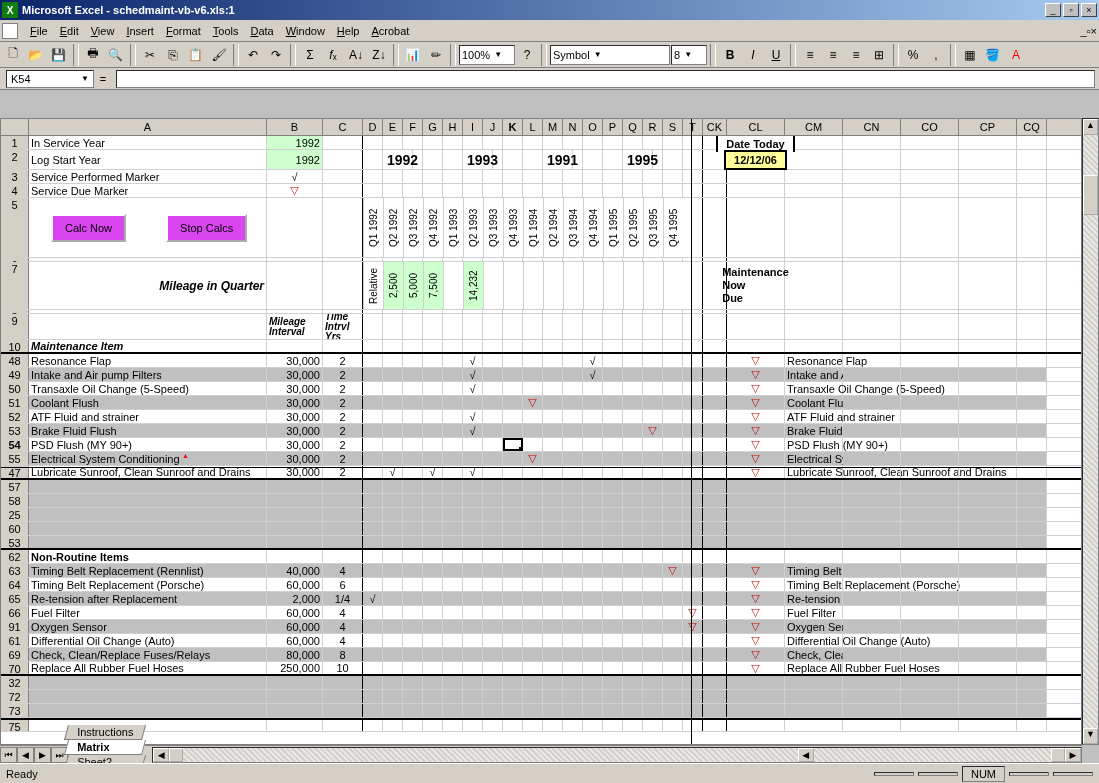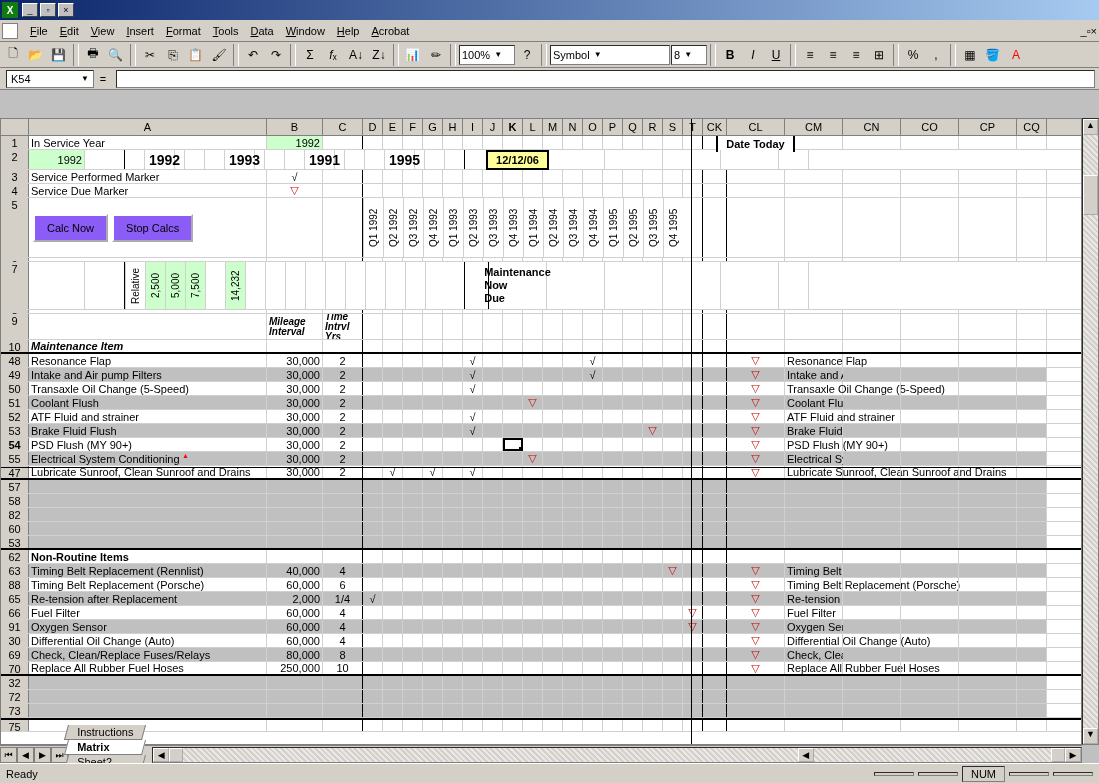--- a/index.html
+++ b/index.html
@@ -49,21 +49,21 @@
 .cell.bold { font-weight: bold; }
 .cell.center { justify-content: center; }
 .cell.right { justify-content: flex-end; }
 .cell.vtext { writing-mode: vertical-rl; transform: rotate(180deg); font-size: 10px; justify-content: center; align-items: center; }
 .thick-bottom { border-bottom: 2px solid #000; }
 .vline { border-right: 1.5px solid #000 !important; }
 .red { color: #c00; }
 .sel-cell { border: 2px solid #000; position: relative; }
 .sel-cell::after { content:''; position:absolute; right:-3px; bottom:-3px; width:5px; height:5px; background:#000; }
 
-.btn3d { display: inline-block; padding: 6px 12px; background: #8b5cf6; border: 2px outset #fff; cursor: pointer; font-size: 11px; margin: 2px; }
+.btn3d { display: inline-block; padding: 6px 12px; background: #d946ef; border: 2px outset #fff; cursor: pointer; font-size: 11px; margin: 20px; }
 .datebox { border: 2px solid #000; padding: 2px 8px; background: #ffff99; text-align: center; font-weight: bold; }
 .datebox.top { background:#fff; border-bottom:none; }
 
 
 .statusbar { position: absolute; bottom: 0; left:0; right:0; height: 20px; background: #d4d0c8; border-top: 1px solid #fff; display: flex; align-items: center; padding: 0 6px; font-size: 11px; }
 .statusbar .sbox { border: 1px inset #808080; padding: 1px 8px; margin-left: 4px; min-width: 40px; text-align:center; }
 .statusbar .spacer { flex: 1; }
 
 
 .tabbar { position: absolute; bottom: 20px; left: 0; right: 17px; height: 18px; background: #d4d0c8; display: flex; align-items: center; border-top: 1px solid #808080; }
@@ -82,20 +82,21 @@
 .vscroll .track { flex:1; background: repeating-linear-gradient(45deg,#d4d0c8,#d4d0c8 2px,#e8e8e8 2px,#e8e8e8 4px); position:relative; }
 .vscroll .thumb { position:absolute; top:40px; height:40px; width:100%; background:#d4d0c8; border:1px outset #fff; }
 
 .split-handle { position:absolute; background:#000; z-index:10; }
 </style>
 </head>
 <body>
 
 <div class="titlebar">
   <span class="app-icon">X</span>
+  <span class="title">Microsoft Excel - schedmaint-vb-v6.xls:1</span>
   <div class="win-btns">
     <div class="win-btn">_</div>
     <div class="win-btn">▫</div>
     <div class="win-btn">×</div>
   </div>
 </div>
 
 <div class="menubar">
   <span class="doc-icon"></span>
   <span id="menus"><span class="menu-item"><u>F</u>ile</span><span class="menu-item"><u>E</u>dit</span><span class="menu-item"><u>V</u>iew</span><span class="menu-item"><u>I</u>nsert</span><span class="menu-item"><u>F</u>ormat</span><span class="menu-item"><u>T</u>ools</span><span class="menu-item"><u>D</u>ata</span><span class="menu-item"><u>W</u>indow</span><span class="menu-item"><u>H</u>elp</span><span class="menu-item"><u>A</u>crobat</span></span>
@@ -237,20 +238,21 @@
           <div class="datebox top">Date Today</div>
         </div>
         <div class="cell" style="width: 58px;"></div>
         <div class="cell" style="width: 58px;"></div>
         <div class="cell" style="width: 58px;"></div>
         <div class="cell" style="width: 58px;"></div>
         <div class="cell" style="width: 30px;"></div>
       </div>
       <div class="row med">
         <div class="rowhead">2</div>
+        <div class="cell" style="width: 238px;">Log Start Year</div>
         <div class="cell green right" style="width: 56px;">1992</div>
         <div class="cell vline" style="width: 40px;"></div>
         <div class="cell" style="width: 20px;"></div>
         <div class="cell bold center" style="width: 20px;;font-size:14px;overflow:visible;position:relative;left:10px">1992</div>
         <div class="cell" style="width: 20px;"></div>
         <div class="cell" style="width: 20px;"></div>
         <div class="cell" style="width: 20px;"></div>
         <div class="cell bold center" style="width: 20px;;font-size:14px;overflow:visible;position:relative;left:10px">1993</div>
         <div class="cell" style="width: 20px;"></div>
         <div class="cell" style="width: 20px;"></div>
@@ -391,20 +393,21 @@
         <div class="cell vline" style="width: 24px;"></div>
         <div class="cell" style="width: 58px;"></div>
         <div class="cell" style="width: 58px;"></div>
         <div class="cell" style="width: 58px;"></div>
         <div class="cell" style="width: 58px;"></div>
         <div class="cell" style="width: 58px;"></div>
         <div class="cell" style="width: 30px;"></div>
       </div>
       <div class="row tall" style="height: 48px;">
         <div class="rowhead">7</div>
+        <div class="cell hdr right" style="width: 238px;;font-size:12px">Mileage in Quarter</div>
         <div class="cell" style="width: 56px;"></div>
         <div class="cell vline" style="width: 40px;"></div>
         <div class="cell vtext" style="width: 20px;">Relative</div>
         <div class="cell vtext green" style="width: 20px;">2,500</div>
         <div class="cell vtext green" style="width: 20px;">5,000</div>
         <div class="cell vtext green" style="width: 20px;">7,500</div>
         <div class="cell vtext" style="width: 20px;"></div>
         <div class="cell vtext green" style="width: 20px;">14,232</div>
         <div class="cell vtext" style="width: 20px;"></div>
         <div class="cell vtext" style="width: 20px;"></div>
@@ -841,21 +844,21 @@
         <div class="cell gray vline" style="width: 20px;"></div>
         <div class="cell gray vline" style="width: 24px;"></div>
         <div class="cell gray" style="width: 58px;"></div>
         <div class="cell gray" style="width: 58px;"></div>
         <div class="cell gray" style="width: 58px;"></div>
         <div class="cell gray" style="width: 58px;"></div>
         <div class="cell gray" style="width: 58px;"></div>
         <div class="cell gray" style="width: 30px;"></div>
       </div>
       <div class="row">
-        <div class="rowhead">82</div>
+        <div class="rowhead">25</div>
         <div class="cell gray" style="width: 238px;"></div>
         <div class="cell gray" style="width: 56px;"></div>
         <div class="cell gray vline" style="width: 40px;"></div>
         <div class="cell gray" style="width: 20px;"></div>
         <div class="cell gray" style="width: 20px;"></div>
         <div class="cell gray" style="width: 20px;"></div>
         <div class="cell gray" style="width: 20px;"></div>
         <div class="cell gray" style="width: 20px;"></div>
         <div class="cell gray" style="width: 20px;"></div>
         <div class="cell gray" style="width: 20px;"></div>
@@ -991,21 +994,21 @@
         <div class="cell gray center vline" style="width: 20px;"></div>
         <div class="cell gray vline" style="width: 24px;"></div>
         <div class="cell center red gray" style="width: 58px;">▽</div>
         <div class="cell gray" style="width: 58px;;overflow:visible">Timing Belt Replacement (Rennlist)</div>
         <div class="cell gray" style="width: 58px;"></div>
         <div class="cell gray" style="width: 58px;"></div>
         <div class="cell gray" style="width: 58px;"></div>
         <div class="cell gray" style="width: 30px;"></div>
       </div>
       <div class="row">
-        <div class="rowhead">88</div>
+        <div class="rowhead">64</div>
         <div class="cell" style="width: 238px;">Timing Belt Replacement (Porsche)</div>
         <div class="cell right " style="width: 56px;">60,000</div>
         <div class="cell center vline" style="width: 40px;">6</div>
         <div class="cell center" style="width: 20px;"></div>
         <div class="cell center" style="width: 20px;"></div>
         <div class="cell center" style="width: 20px;"></div>
         <div class="cell center" style="width: 20px;"></div>
         <div class="cell center" style="width: 20px;"></div>
         <div class="cell center" style="width: 20px;"></div>
         <div class="cell center" style="width: 20px;"></div>
@@ -1111,21 +1114,21 @@
         <div class="cell gray center red vline" style="width: 20px;">▽</div>
         <div class="cell gray vline" style="width: 24px;"></div>
         <div class="cell center red gray" style="width: 58px;">▽</div>
         <div class="cell gray" style="width: 58px;;overflow:visible">Oxygen Sensor</div>
         <div class="cell gray" style="width: 58px;"></div>
         <div class="cell gray" style="width: 58px;"></div>
         <div class="cell gray" style="width: 58px;"></div>
         <div class="cell gray" style="width: 30px;"></div>
       </div>
       <div class="row">
-        <div class="rowhead">30</div>
+        <div class="rowhead">61</div>
         <div class="cell" style="width: 238px;">Differential Oil Change (Auto)</div>
         <div class="cell right " style="width: 56px;">60,000</div>
         <div class="cell center vline" style="width: 40px;">4</div>
         <div class="cell center" style="width: 20px;"></div>
         <div class="cell center" style="width: 20px;"></div>
         <div class="cell center" style="width: 20px;"></div>
         <div class="cell center" style="width: 20px;"></div>
         <div class="cell center" style="width: 20px;"></div>
         <div class="cell center" style="width: 20px;"></div>
         <div class="cell center" style="width: 20px;"></div>

